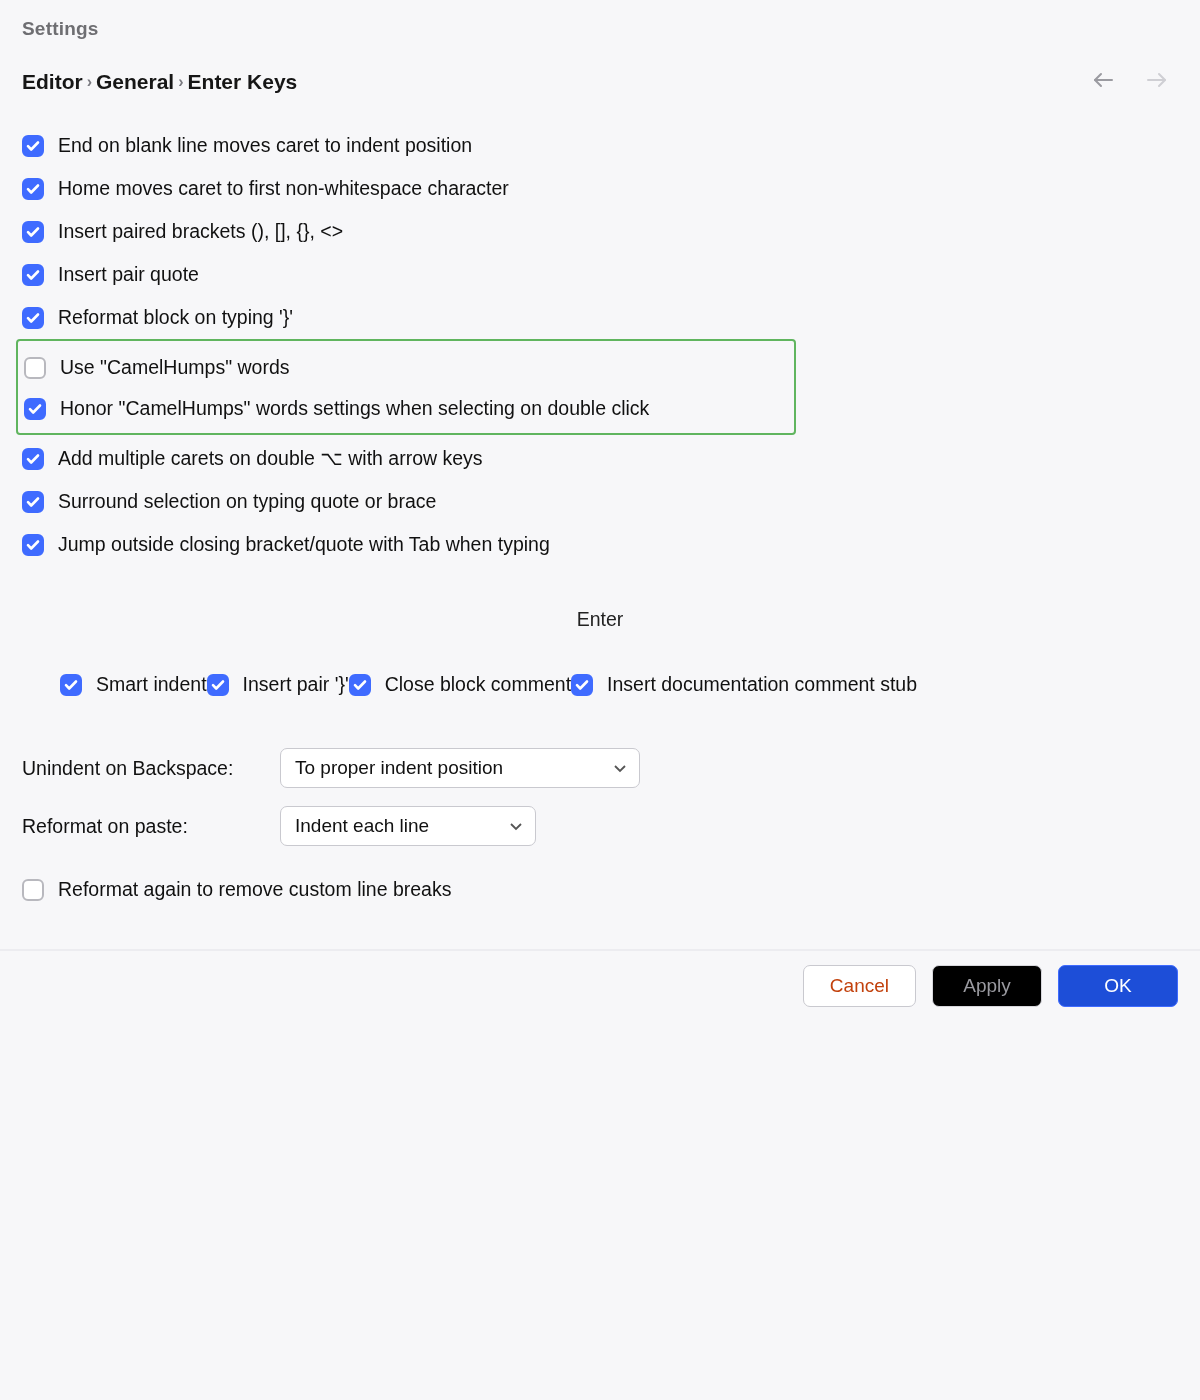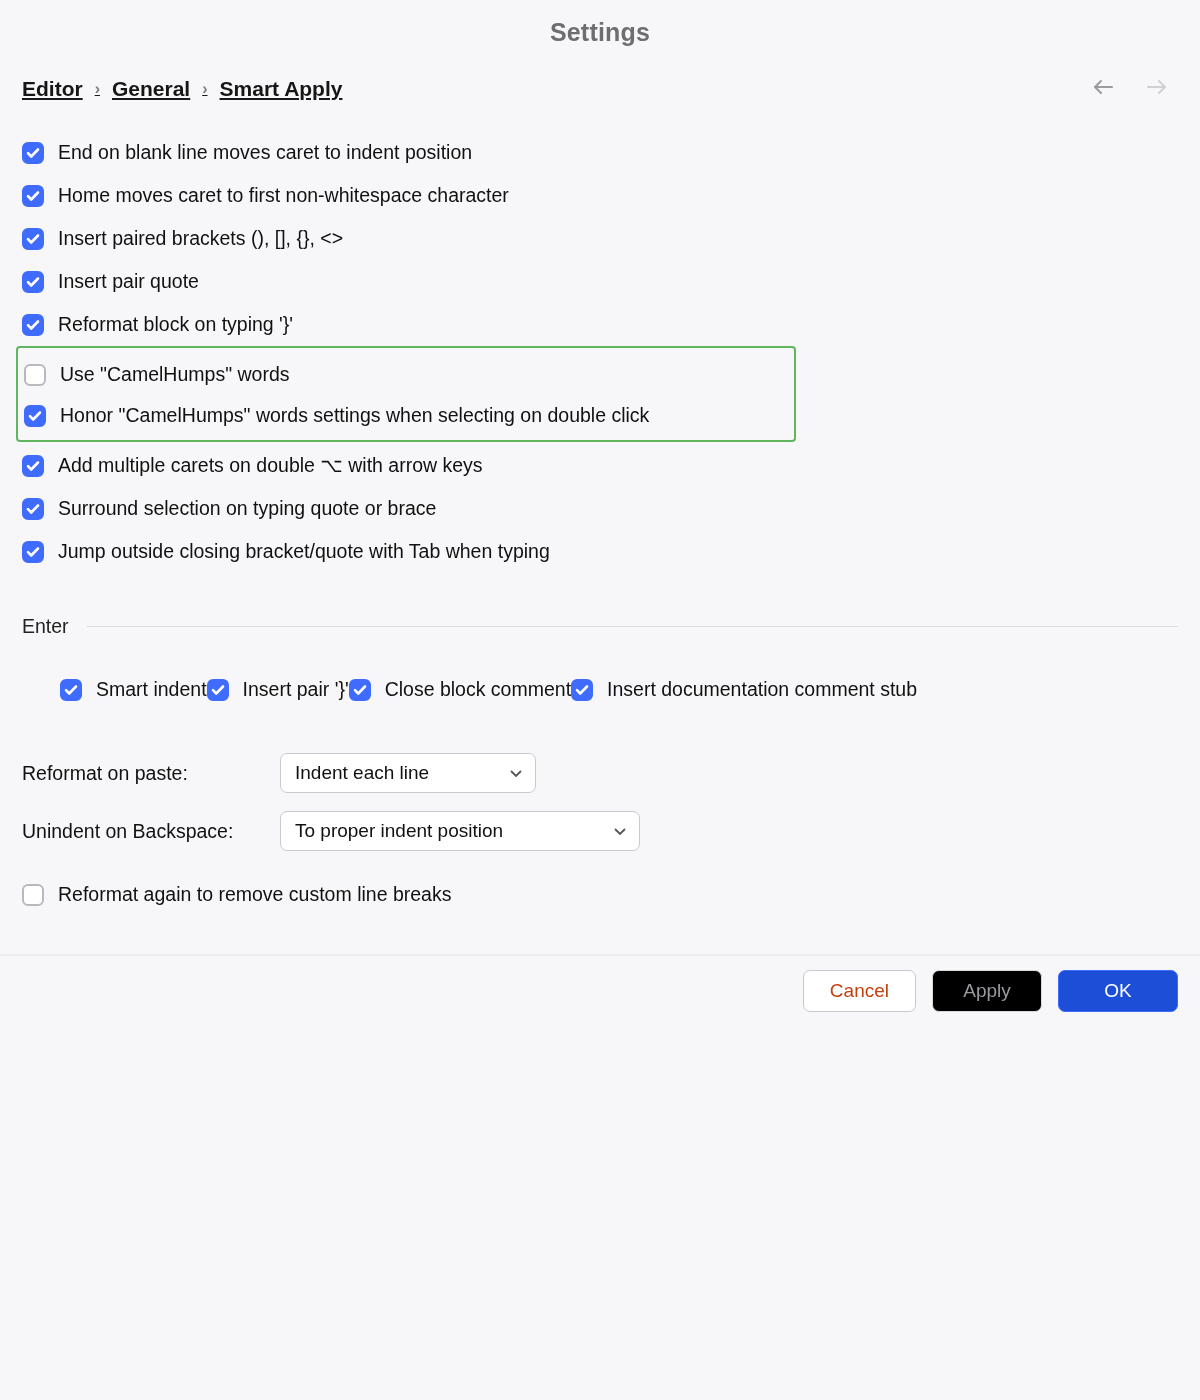--- a/index.html
+++ b/index.html
@@ -8,34 +8,33 @@
     font-size: 19px;
     color: #1a1a1a;
     background: #f7f7f9;
     width: 1200px;
   }
   .page {
     padding: 12px 22px 0 22px;
     background: #f7f7f9;
   }
   .title {
-    text-align: center;
     font-weight: 700;
     color: #6e6e72;
-    font-size: 25px;
+    font-size: 19px;
     letter-spacing: .2px;
     padding: 6px 0 28px 0;
   }
   .crumb-row {
     display: flex;
     align-items: center;
     justify-content: space-between;
     padding: 2px 0 28px 0;
   }
-  .crumbs { display: flex; align-items: center; gap: 12px; text-decoration: underline; }
+  .crumbs { display: flex; align-items: center; gap: 4px; }
   .crumbs .crumb { font-weight: 700; font-size: 21px; color: #161616; }
   .crumbs .sep { color: #7a7a80; font-size: 16px; font-weight: 600; }
   .nav-arrows { display: flex; gap: 32px; padding-right: 10px; }
   .nav-arrows svg { stroke: #9b9ba1; }
 
   .options { display: flex; flex-direction: column; gap: 0; padding-top: 2px; }
   .opt-row {
     display: flex;
     align-items: center;
     gap: 14px;
@@ -59,21 +58,22 @@
     margin-left: -6px;
     width: 780px;
   }
   .highlight .opt-row { padding: 9px 0 9px 2px; }
 
   .section-header {
     display: flex;
     align-items: center;
     gap: 18px;
     margin-top: 42px;
-    margin-bottom: 30px;
+    margin-bottom: 14px;
+    flex-direction: column;
   }
   .section-header .label { font-size: 19.5px; color: #222; }
   .section-header .rule { flex: 1; height: 1px; background: #dcdce0; }
 
   .indented { padding-left: 38px; display: flex; flex-direction: row; gap: 0; }
 
   .selects { display: flex; flex-direction: column; gap: 18px; margin-top: 42px; }
   .sel-row { display: flex; align-items: center; gap: 0; }
   .sel-label { width: 258px; font-size: 19.5px; color: #111; }
   .select {
@@ -116,21 +116,21 @@
 
 <div class="page">
   <div class="title">Settings</div>
 
   <div class="crumb-row">
     <div class="crumbs">
       <span class="crumb">Editor</span>
       <span class="sep">›</span>
       <span class="crumb">General</span>
       <span class="sep">›</span>
-      <span class="crumb">Smart Apply</span>
+      <span class="crumb">Enter Keys</span>
     </div>
     <div class="nav-arrows">
       <span>
         <svg width="22" height="18" viewBox="0 0 22 18" fill="none" stroke-width="2" stroke-linecap="round" stroke-linejoin="round">
             <path d="M20 9H3"></path>
             <path d="M9 3L3 9l6 6"></path>
           </svg>
       </span>
       <span>
         <svg width="22" height="18" viewBox="0 0 22 18" fill="none" stroke-width="2" stroke-linecap="round" stroke-linejoin="round" style="stroke:#cfcfd4">
@@ -262,41 +262,41 @@
           <svg width="14" height="12" viewBox="0 0 14 12" fill="none" stroke-width="2.6" stroke-linecap="round" stroke-linejoin="round">
             <path d="M2 6.2l3.2 3.3L12 2.5"></path>
           </svg>
         </span>
         <span class="opt-label">Insert documentation comment stub</span>
       </div>
     </div>
 
   <div class="selects">
     <div class="sel-row">
+      <span class="sel-label">Unindent on Backspace:</span>
+      <div class="select sel-wide">
+        <span class="val">To proper indent position</span>
+        <span>
+          <svg width="14" height="10" viewBox="0 0 14 10" fill="none" stroke-width="1.8">
+              <path d="M2 2l5 5 5-5"></path>
+            </svg>
+        </span>
+      </div>
+    </div>
+    <div class="sel-row">
       <span class="sel-label">Reformat on paste:</span>
       <div class="select sel-narrow">
         <span class="val">Indent each line</span>
         <span>
           <svg width="14" height="10" viewBox="0 0 14 10" fill="none" stroke-width="1.8">
               <path d="M2 2l5 5 5-5"></path>
             </svg>
         </span>
       </div>
     </div>
-    <div class="sel-row">
-      <span class="sel-label">Unindent on Backspace:</span>
-      <div class="select sel-wide">
-        <span class="val">To proper indent position</span>
-        <span>
-          <svg width="14" height="10" viewBox="0 0 14 10" fill="none" stroke-width="1.8">
-              <path d="M2 2l5 5 5-5"></path>
-            </svg>
-        </span>
-      </div>
-    </div>
   </div>
 
   <div class="options bottom-check" id="bottom-list">
       <div class="opt-row">
         <span class="cb unchecked"></span>
         <span class="opt-label">Reformat again to remove custom line breaks</span>
       </div>
     </div>
 </div>
 

